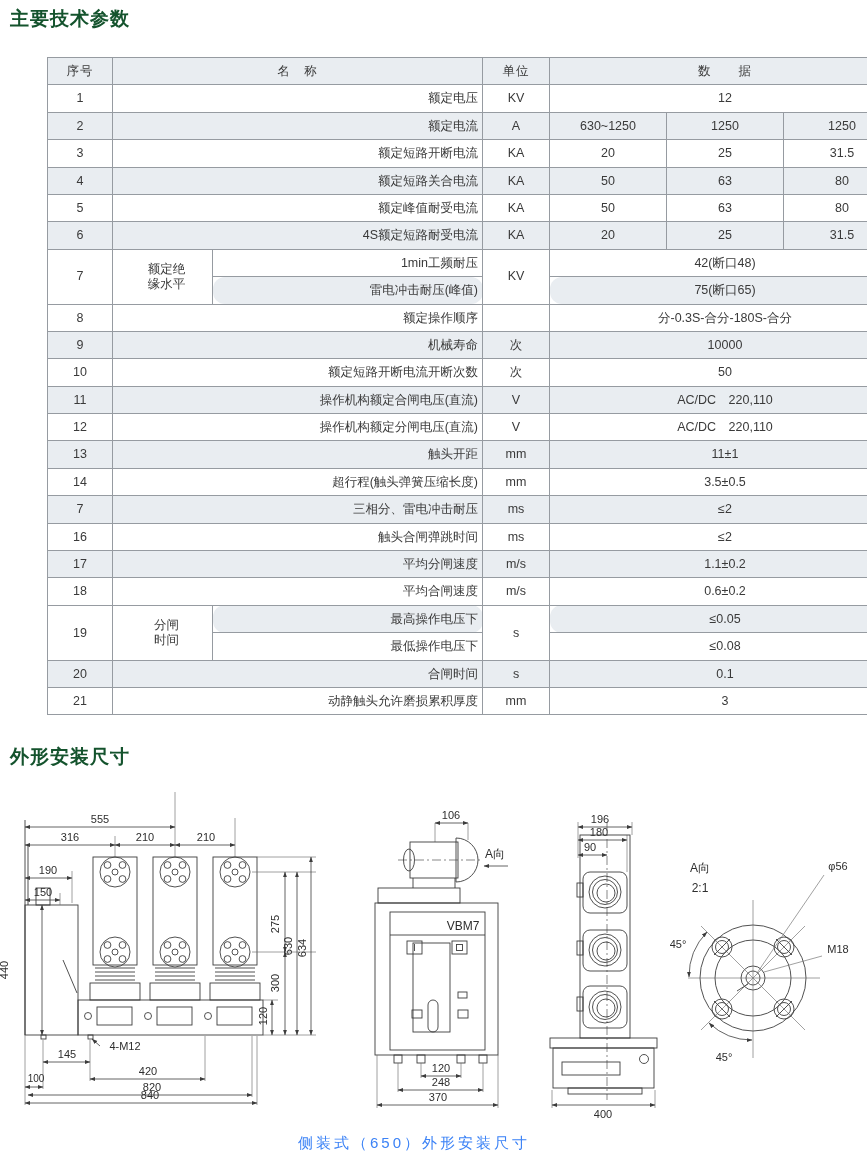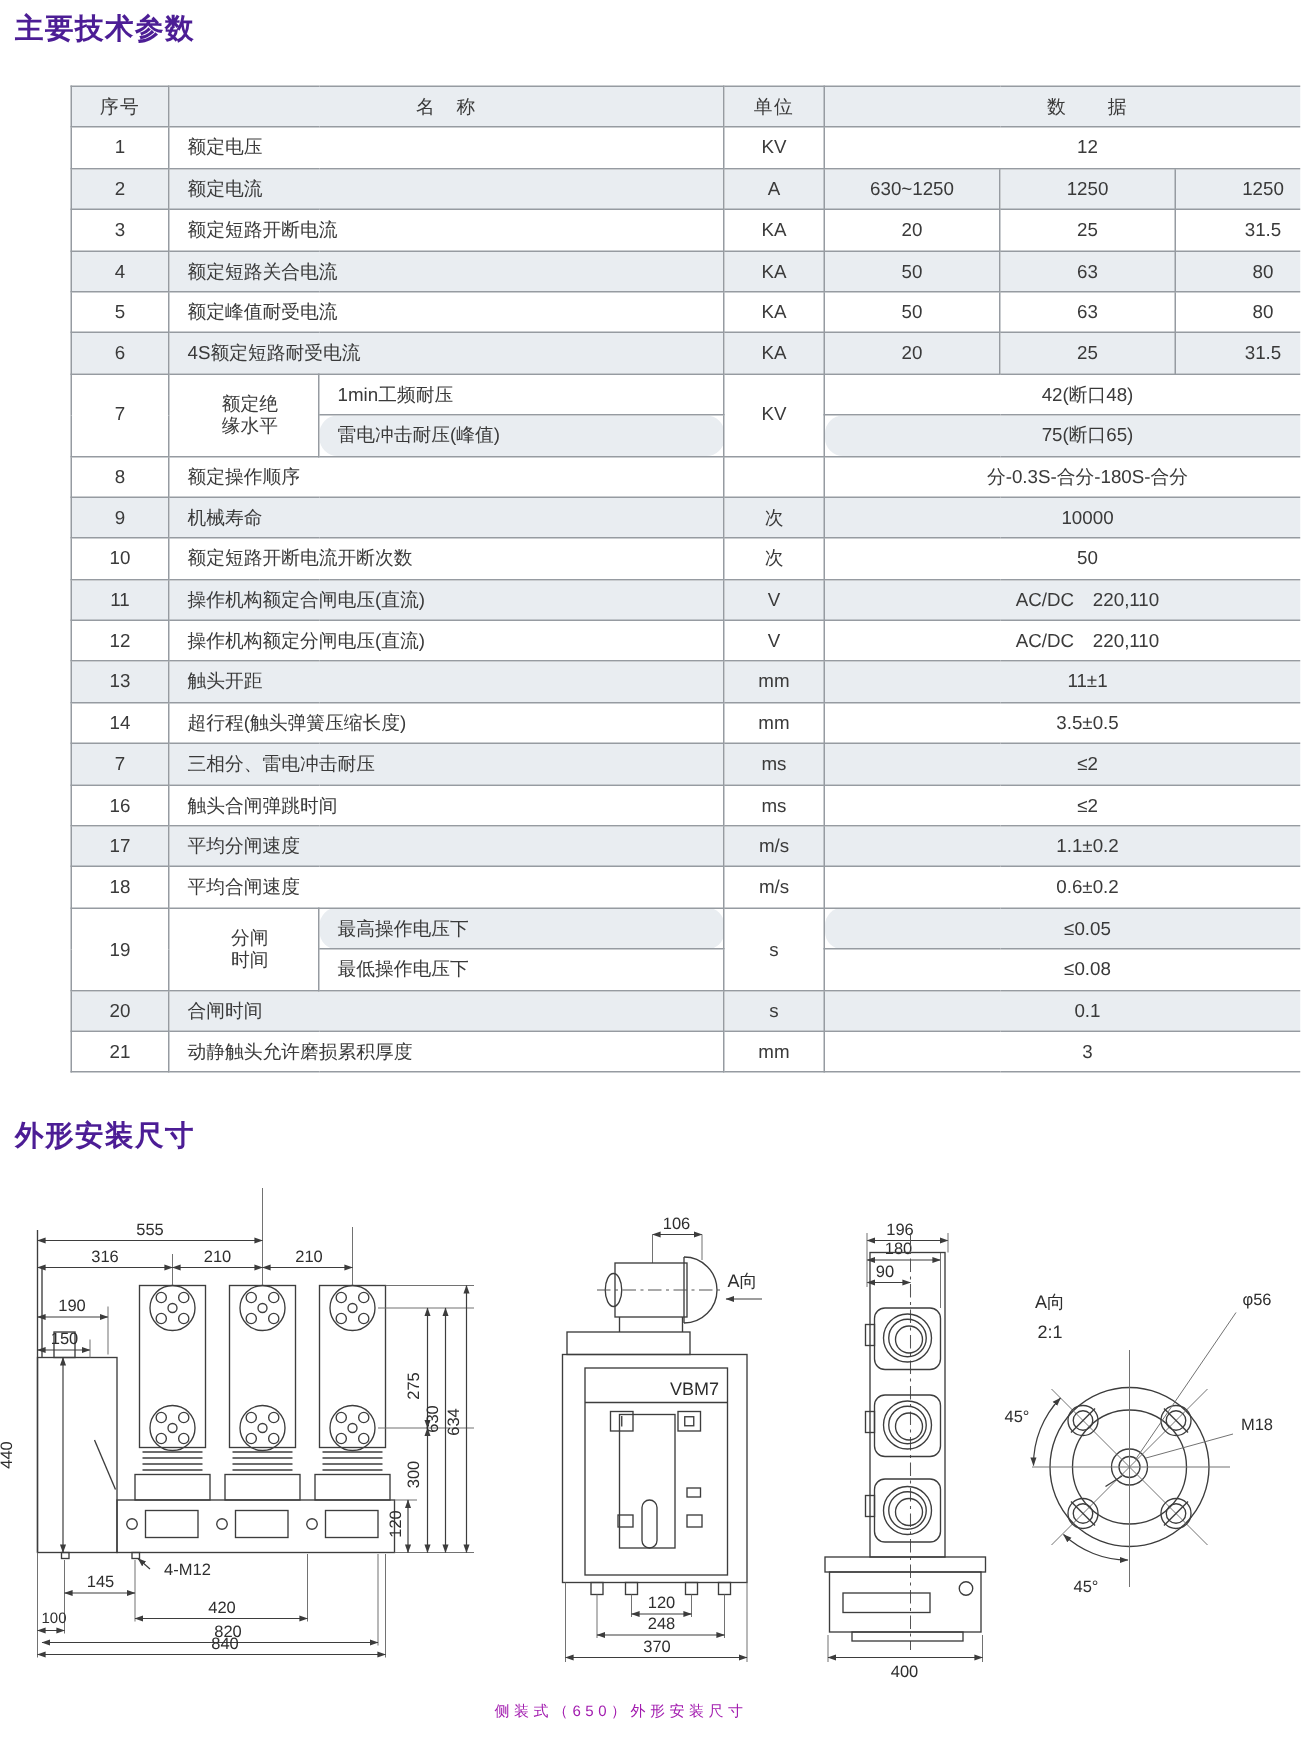--- a/index.html
+++ b/index.html
@@ -1,30 +1,30 @@
 <!DOCTYPE html>
 <html><head>
 <meta charset="utf-8">
 <style>
   html,body{margin:0;padding:0;background:#fff;}
   #page{position:relative;width:867px;height:1163px;background:#fff;overflow:hidden;
         font-family:"Liberation Sans","DejaVu Sans",sans-serif;color:#333;}
-  .section-title{position:absolute;left:10px;font-size:19px;font-weight:bold;color:#4c1d95;letter-spacing:1px;}
+  .section-title{position:absolute;left:10px;font-size:19px;font-weight:bold;color:#14532d;letter-spacing:1px;}
   #title1{top:6px;}
   #title2{top:744px;text-align:center;}
   table.params{position:absolute;left:8px;top:57px;width:853px;border-collapse:collapse;table-layout:fixed;margin-left:39px;}
   .params th,.params td{border:1px solid #969ba1;height:26.4px;padding:0 4px;
         font-size:12.5px;font-weight:400;color:#3a3a3a;text-align:center;overflow:hidden;line-height:1.15;}
   .params th{background:#e9edf1;letter-spacing:1px;}
-  .params td.c-name,.params td.c-sub{text-align:left;padding-left:12px;}
+  .params td.c-name,.params td.c-sub{text-align:right;padding-left:12px;}
   .params td.c-prewrap{white-space:pre-line;text-align:center;padding-left:12px;}
   tr.shade td{background:#e9edf1;}
   td.shade{background:#e9edf1;border-radius:12px;}
   #caption{position:absolute;top:1134px;left:0;width:828px;text-align:center;
-        font-size:10px;color:#a21caf;letter-spacing:3px;}
+        font-size:15px;color:#3b82f6;letter-spacing:3px;}
   svg text{fill:#2e2e2e;font-size:11px;font-family:"Liberation Sans","DejaVu Sans",sans-serif;text-anchor:middle;}
   svg .ln{stroke:#3d3d3d;fill:none;stroke-width:.9;}
   svg .dim{stroke:#3d3d3d;fill:none;stroke-width:.8;}
   svg .ext{stroke:#6e6e6e;fill:none;stroke-width:.65;}
   svg .cl{stroke:#555;fill:none;stroke-width:.7;stroke-dasharray:9 3 2 3;}
 </style>
 </head>
 <body>
 
 <div id="page">

